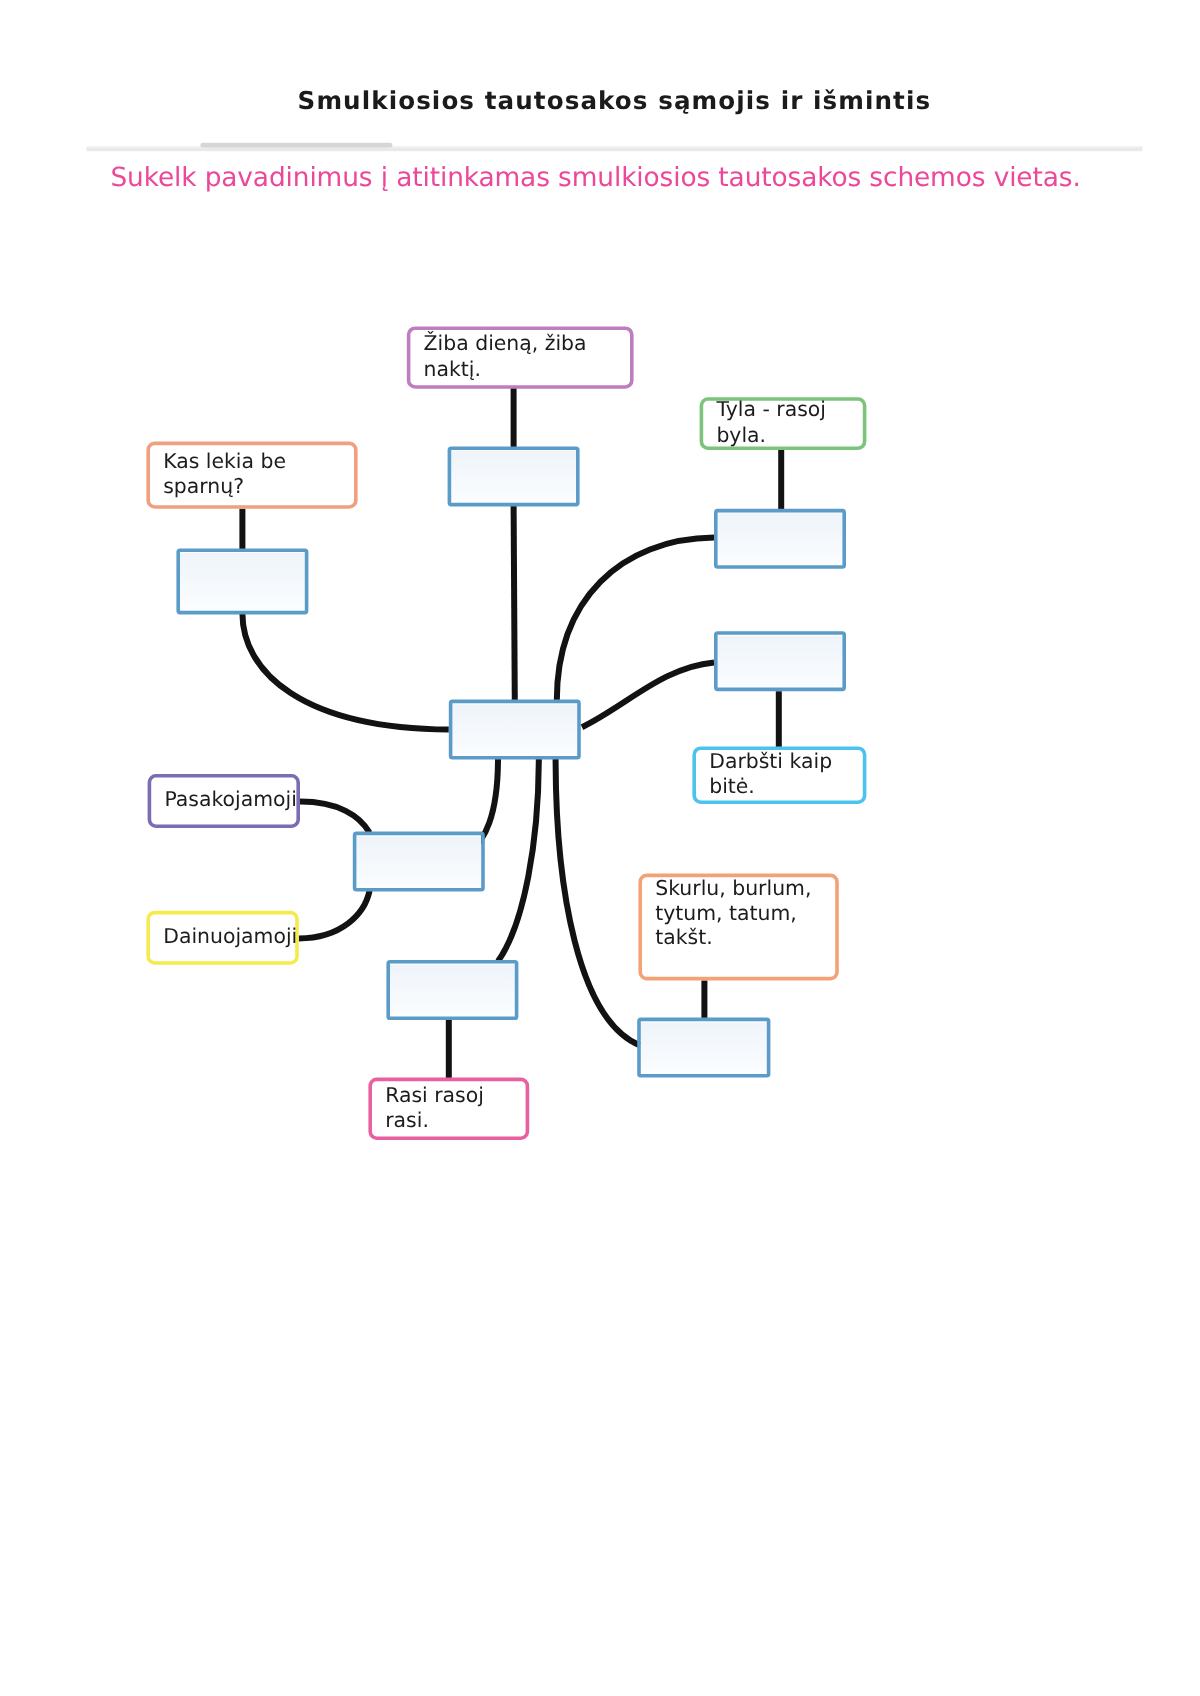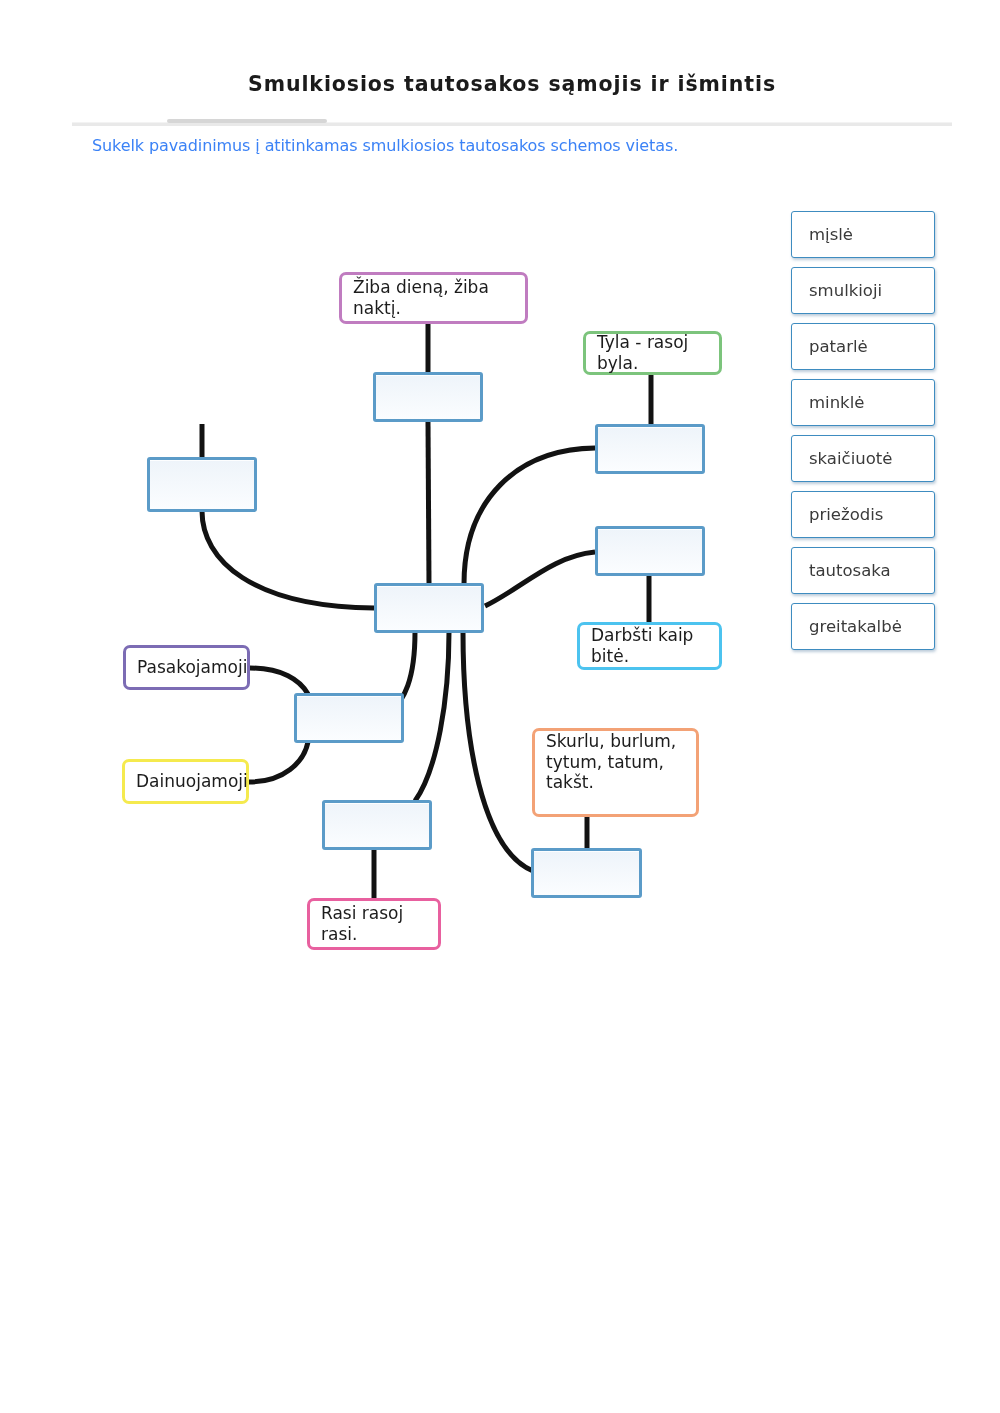--- a/index.html
+++ b/index.html
@@ -54,22 +54,22 @@
     height: 4px;
     background: #d6d6d6;
     border-radius: 2px;
   }
 
   
   .instruction {
     position: absolute;
     left: 80px;
     top: 136px;
-    font-size: 16px;
-    color: #3b82f6;
+    font-size: 22px;
+    color: #ec4899;
     font-family: "DejaVu Sans", sans-serif;
     letter-spacing: -0.1px;
     white-space: nowrap;
   }
 
   
   #diagram {
     position: absolute;
     left: 0;
     top: 0;
@@ -202,20 +202,23 @@
     <div class="slot" style="left:282px; top:693px; width:110px; height:50px;"></div>
 
     <div class="slot" style="left:310px; top:800px; width:110px; height:50px;"></div>
 
     <div class="slot" style="left:519px; top:848px; width:111px; height:50px;"></div>
 
     <div class="node clue" id="clue-ziba" style="left:327px; top:272px; width:189px; height:52px; border-color:#c07cc0;">
       <span class="node-text">Žiba dieną, žiba naktį.</span>
     </div>
 
+    <div class="node clue" id="clue-kas" style="left:110px; top:368px; width:176px; height:56px; border-color:#f0a07e;">
+      <span class="node-text">Kas lekia be sparnų?</span>
+    </div>
 
     <div class="node clue" id="clue-tyla" style="left:571px; top:331px; width:139px; height:44px; border-color:#7cc47c;">
       <span class="node-text">Tyla - rasoj byla.</span>
     </div>
 
     <div class="node clue" id="clue-darbsti" style="left:565px; top:622px; width:145px; height:48px; border-color:#4cc3ef;">
       <span class="node-text">Darbšti kaip bitė.</span>
     </div>
 
     <div class="node clue" id="clue-pasak" style="left:111px; top:645px; width:127px; height:45px; border-color:#7c6cb4;">
@@ -230,24 +233,14 @@
       <span class="node-text">Dainuojamoji</span>
     </div>
 
     <div class="node clue" id="clue-skurlu" style="left:520px; top:728px; width:167px; height:89px; border-color:#f3a276; align-items:flex-start;">
       <span class="node-text">Skurlu, burlum,
 tytum, tatum, takšt.</span>
     </div>
 
   </div>
 
-  <div class="bank">
-    <div class="bank-item">mįslė</div>
-    <div class="bank-item">smulkioji</div>
-    <div class="bank-item">patarlė</div>
-    <div class="bank-item">minklė</div>
-    <div class="bank-item">skaičiuotė</div>
-    <div class="bank-item">priežodis</div>
-    <div class="bank-item">tautosaka</div>
-    <div class="bank-item">greitakalbė</div>
-  </div>
 
 </div>
 
 </body></html>

